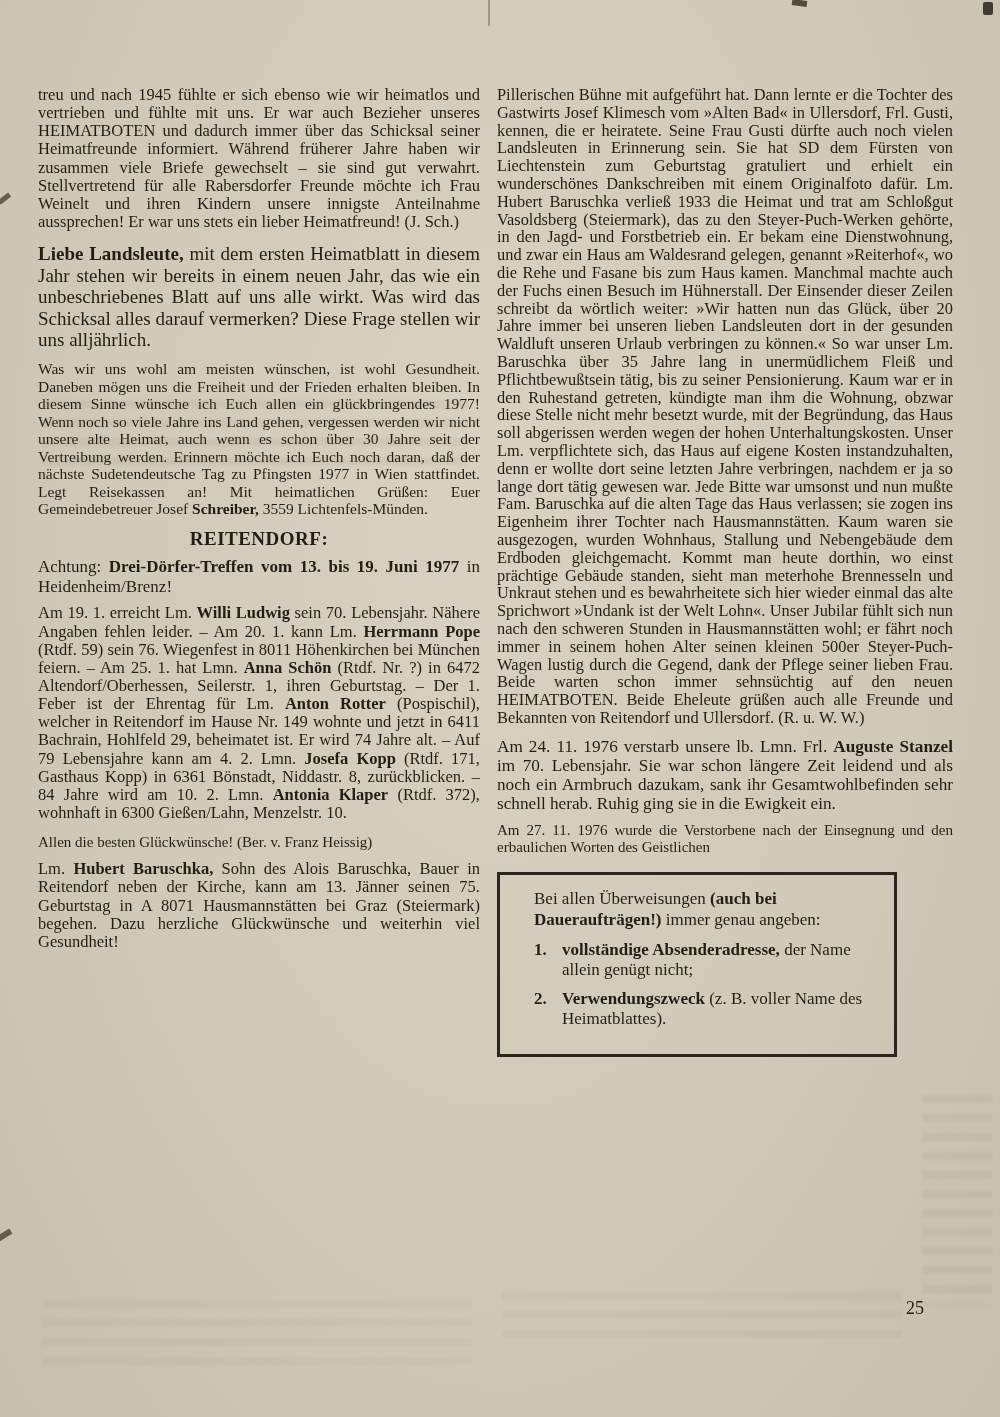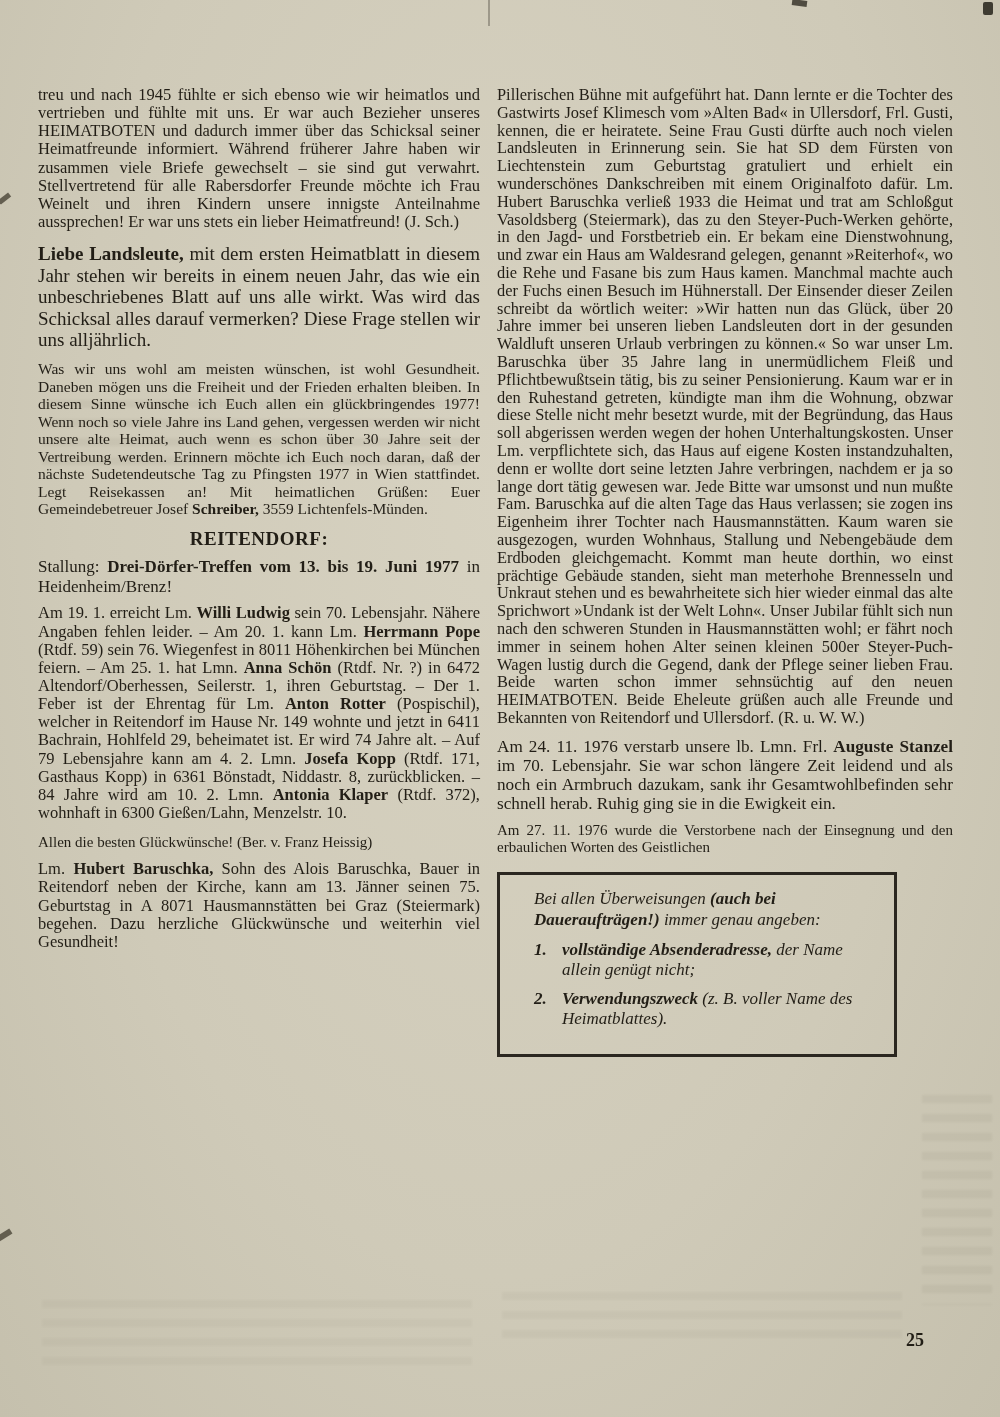--- a/index.html
+++ b/index.html
@@ -30,30 +30,30 @@
     font-size:19px; font-weight:bold; letter-spacing:.5px;
     margin:4px 0 7px; text-align:center;
   }
   .b { font-weight:bold; }
 
   .notice-box {
     margin-top:16px;
     width:400px; box-sizing:border-box;
     border:3px solid #2b2720;
     padding:14px 16px 16px 34px;
-    font-size:17px; line-height:1.20;font-style:italic;
+    font-size:17px; line-height:1.20;
   }
   .notice-box .intro { margin:0 0 10px; text-align:left; }
   .notice-item { display:flex; margin:0 0 8px; }
   .notice-item .num { width:28px; flex:none; font-weight:bold; }
   .notice-item .itext { flex:1; text-align:left; }
 
   .page-number {
     position:absolute; left:906px; top:1298px;
-    font-size:18px; font-weight:bold;margin-top:32px;
+    font-size:18px; font-weight:normal;
   }
 
   
   .artifact { position:absolute; pointer-events:none; }
   .a1 { left:792px; top:0;    width:15px; height:6px;  background:#3a362c; transform:rotate(7deg);  opacity:.85; }
   .a2 { left:983px; top:2px;  width:10px; height:13px; background:#2f2b22; border-radius:2px; opacity:.9; }
   .a3 { left:-2px;  top:196px; width:13px; height:5px; background:#4a4537; transform:rotate(-38deg); opacity:.8; }
   .a4 { left:-3px;  top:1232px; width:15px; height:6px; background:#4a4537; transform:rotate(-32deg); opacity:.8; }
   .a5 { left:488px; top:0;    width:2px;  height:26px; background:rgba(60,55,45,.35); }
 
@@ -72,21 +72,21 @@
 </head>
 <body>
 
 <div class="page">
 
   <div class="col col-left">
     <p class="body">treu und nach 1945 fühlte er sich ebenso wie wir heimatlos und vertrieben und fühlte mit uns. Er war auch Bezieher unseres HEIMATBOTEN und dadurch immer über das Schicksal seiner Heimatfreunde informiert. Während früherer Jahre haben wir zusammen viele Briefe gewechselt – sie sind gut verwahrt. Stellvertretend für alle Rabersdorfer Freunde möchte ich Frau Weinelt und ihren Kindern unsere innigste Anteilnahme aussprechen! Er war uns stets ein lieber Heimatfreund! (J. Sch.)</p>
     <p class="lead"><span class="b">Liebe Landsleute,</span><span> mit dem ersten Heimatblatt in diesem Jahr stehen wir bereits in einem neuen Jahr, das wie ein unbeschriebenes Blatt auf uns alle wirkt. Was wird das Schicksal alles darauf vermerken? Diese Frage stellen wir uns alljährlich.</span></p>
     <p class="bodysm"><span>Was wir uns wohl am meisten wünschen, ist wohl Gesundheit. Daneben mögen uns die Freiheit und der Frieden erhalten bleiben. In diesem Sinne wünsche ich Euch allen ein glückbringendes 1977! Wenn noch so viele Jahre ins Land gehen, vergessen werden wir nicht unsere alte Heimat, auch wenn es schon über 30 Jahre seit der Vertreibung werden. Erinnern möchte ich Euch noch daran, daß der nächste Sudetendeutsche Tag zu Pfingsten 1977 in Wien stattfindet. Legt Reisekassen an! Mit heimatlichen Grüßen: Euer Gemeindebetreuer Josef </span><span class="b">Schreiber,</span><span> 3559 Lichtenfels-Münden.</span></p>
     <div class="heading">REITENDORF:</div>
-    <p class="ach"><span>Stallung: </span><span class="b">Drei-Dörfer-Treffen vom 13. bis 19. Juni 1977</span><span> in Heidenheim/Brenz!</span></p>
+    <p class="ach"><span>Achtung: </span><span class="b">Drei-Dörfer-Treffen vom 13. bis 19. Juni 1977</span><span> in Heidenheim/Brenz!</span></p>
     <p class="body"><span>Am 19. 1. erreicht Lm. </span><span class="b">Willi Ludwig</span><span> sein 70. Lebensjahr. Nähere Angaben fehlen leider. – Am 20. 1. kann Lm. </span><span class="b">Herrmann Pope</span><span> (Rtdf. 59) sein 76. Wiegenfest in 8011 Höhenkirchen bei München feiern. – Am 25. 1. hat Lmn. </span><span class="b">Anna Schön</span><span> (Rtdf. Nr. ?) in 6472 Altendorf/Oberhessen, Seilerstr. 1, ihren Geburtstag. – Der 1. Feber ist der Ehrentag für Lm. </span><span class="b">Anton Rotter</span><span> (Pospischil), welcher in Reitendorf im Hause Nr. 149 wohnte und jetzt in 6411 Bachrain, Hohlfeld 29, beheimatet ist. Er wird 74 Jahre alt. – Auf 79 Lebensjahre kann am 4. 2. Lmn. </span><span class="b">Josefa Kopp</span><span> (Rtdf. 171, Gasthaus Kopp) in 6361 Bönstadt, Niddastr. 8, zurückblicken. – 84 Jahre wird am 10. 2. Lmn. </span><span class="b">Antonia Klaper</span><span> (Rtdf. 372), wohnhaft in 6300 Gießen/Lahn, Menzelstr. 10.</span></p>
     <p class="small">Allen die besten Glückwünsche! (Ber. v. Franz Heissig)</p>
     <p class="body"><span>Lm. </span><span class="b">Hubert Baruschka,</span><span> Sohn des Alois Baruschka, Bauer in Reitendorf neben der Kirche, kann am 13. Jänner seinen 75. Geburtstag in A 8071 Hausmannstätten bei Graz (Steiermark) begehen. Dazu herzliche Glückwünsche und weiterhin viel Gesundheit!</span></p>
   </div>
 
   <div class="col col-right">
     <p class="story">Pillerischen Bühne mit aufgeführt hat. Dann lernte er die Tochter des Gastwirts Josef Klimesch vom »Alten Bad« in Ullersdorf, Frl. Gusti, kennen, die er heiratete. Seine Frau Gusti dürfte auch noch vielen Landsleuten in Erinnerung sein. Sie hat SD dem Fürsten von Liechtenstein zum Geburtstag gratuliert und erhielt ein wunderschönes Dankschreiben mit einem Originalfoto dafür. Lm. Hubert Baruschka verließ 1933 die Heimat und trat am Schloßgut Vasoldsberg (Steiermark), das zu den Steyer-Puch-Werken gehörte, in den Jagd- und Forstbetrieb ein. Er bekam eine Dienstwohnung, und zwar ein Haus am Waldesrand gelegen, genannt »Reiterhof«, wo die Rehe und Fasane bis zum Haus kamen. Manchmal machte auch der Fuchs einen Besuch im Hühnerstall. Der Einsender dieser Zeilen schreibt da wörtlich weiter: »Wir hatten nun das Glück, über 20 Jahre immer bei unseren lieben Landsleuten dort in der gesunden Waldluft unseren Urlaub verbringen zu können.« So war unser Lm. Baruschka über 35 Jahre lang in unermüdlichem Fleiß und Pflichtbewußtsein tätig, bis zu seiner Pensionierung. Kaum war er in den Ruhestand getreten, kündigte man ihm die Wohnung, obzwar diese Stelle nicht mehr besetzt wurde, mit der Begründung, das Haus soll abgerissen werden wegen der hohen Unterhaltungskosten. Unser Lm. verpflichtete sich, das Haus auf eigene Kosten instandzuhalten, denn er wollte dort seine letzten Jahre verbringen, nachdem er ja so lange dort tätig gewesen war. Jede Bitte war umsonst und nun mußte Fam. Baruschka auf die alten Tage das Haus verlassen; sie zogen ins Eigenheim ihrer Tochter nach Hausmannstätten. Kaum waren sie ausgezogen, wurden Wohnhaus, Stallung und Nebengebäude dem Erdboden gleichgemacht. Kommt man heute dorthin, wo einst prächtige Gebäude standen, sieht man meterhohe Brennesseln und Unkraut stehen und es bewahrheitete sich hier wieder einmal das alte Sprichwort »Undank ist der Welt Lohn«. Unser Jubilar fühlt sich nun nach den schweren Stunden in Hausmannstätten wohl; er fährt noch immer in seinem hohen Alter seinen kleinen 500er Steyer-Puch-Wagen lustig durch die Gegend, dank der Pflege seiner lieben Frau. Beide warten schon immer sehnsüchtig auf den neuen HEIMATBOTEN. Beide Eheleute grüßen auch alle Freunde und Bekannten von Reitendorf und Ullersdorf. (R. u. W. W.)</p>
     <p class="obit"><span>Am 24. 11. 1976 verstarb unsere lb. Lmn. Frl. </span><span class="b">Auguste Stanzel</span><span> im 70. Lebensjahr. Sie war schon längere Zeit leidend und als noch ein Armbruch dazukam, sank ihr Gesamtwohlbefinden sehr schnell herab. Ruhig ging sie in die Ewigkeit ein.</span></p>
     <p class="small">Am 27. 11. 1976 wurde die Verstorbene nach der Einsegnung und den erbaulichen Worten des Geistlichen</p>
 

